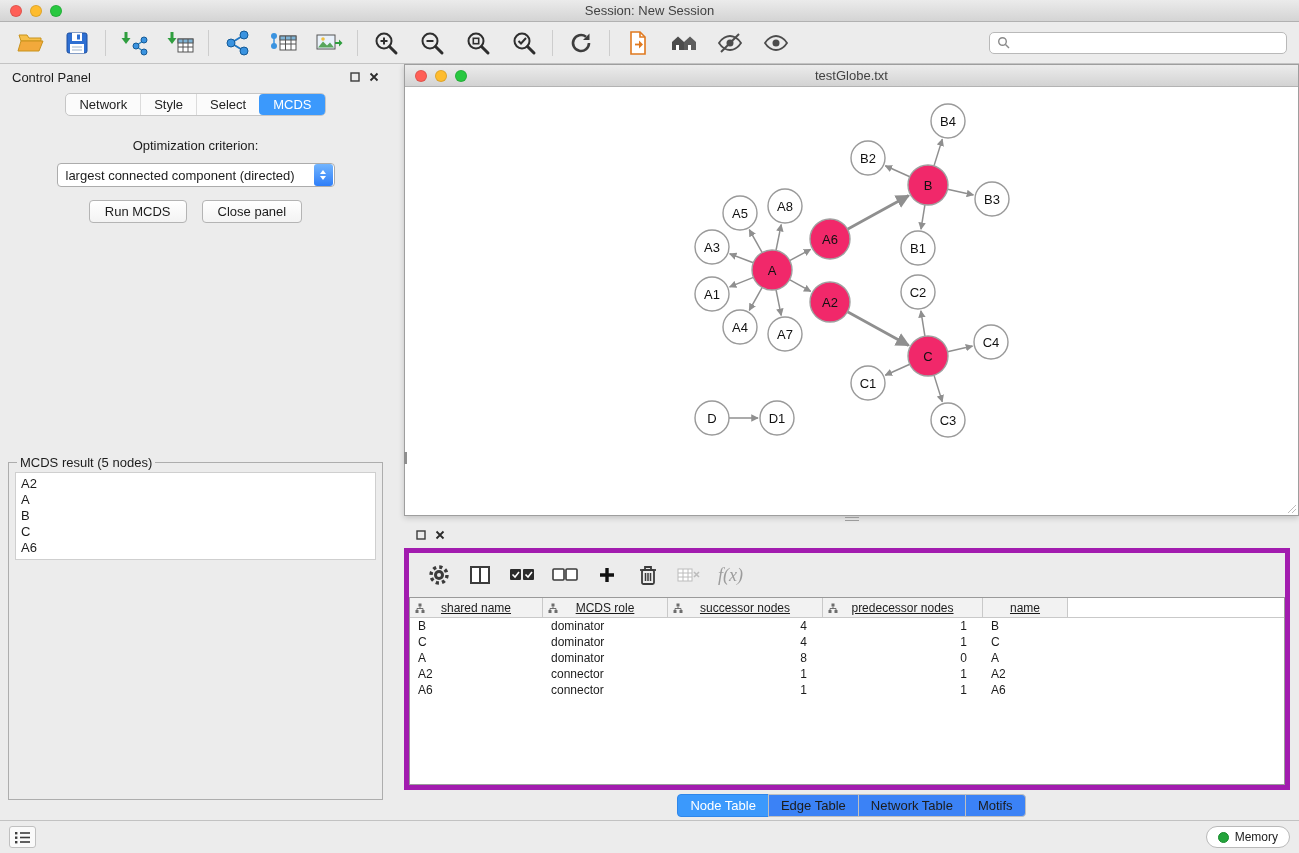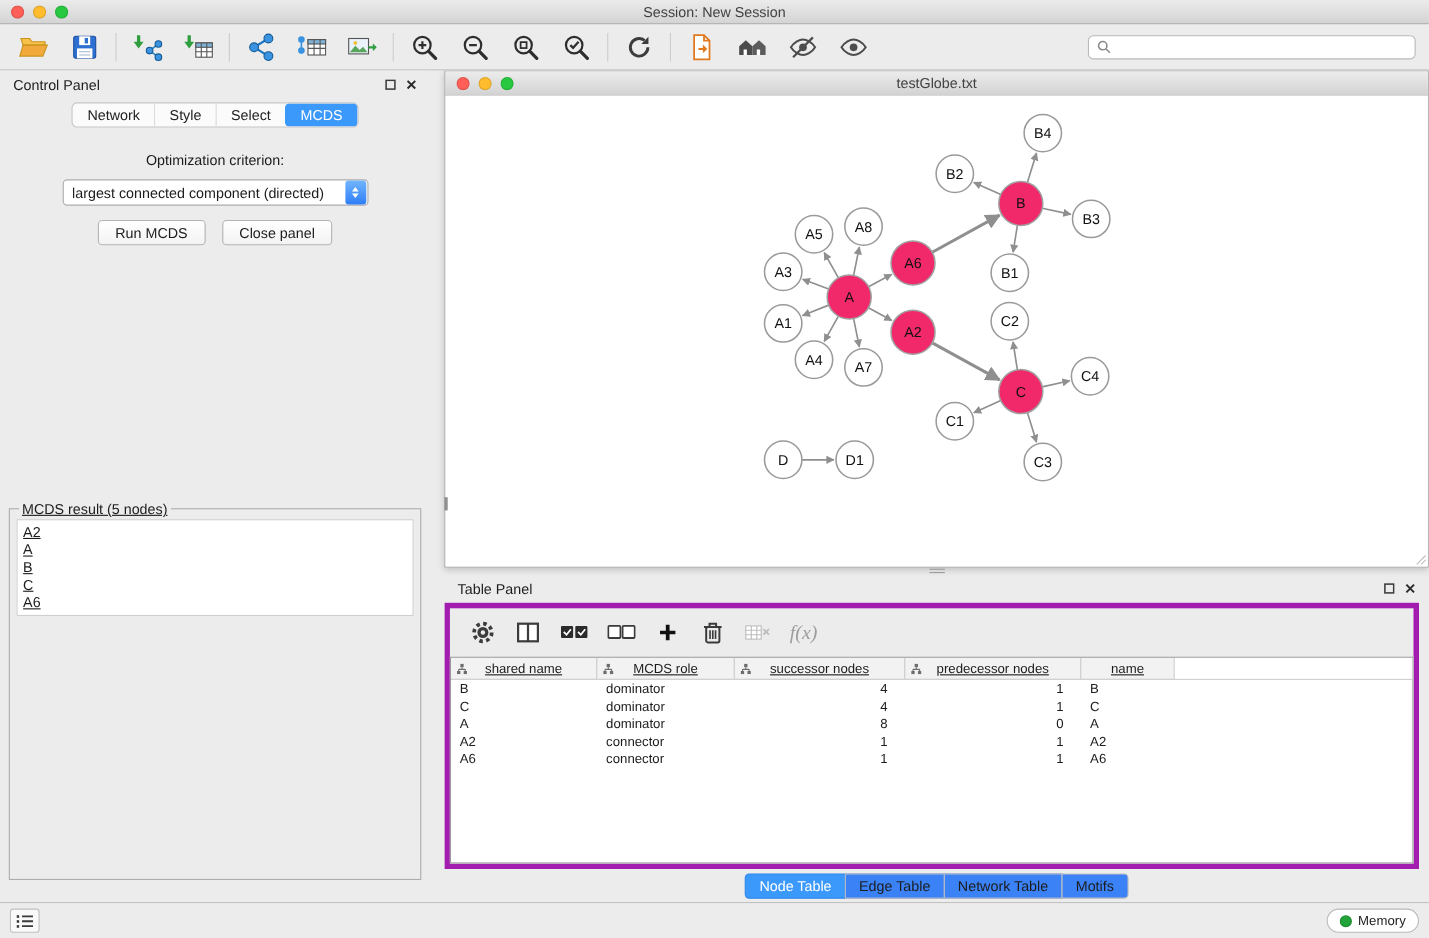--- a/index.html
+++ b/index.html
@@ -36,21 +36,21 @@
   .cp-tab:first-child { border-left:none; }
   .cp-tab.active { background:#3b99fc; color:#fff; border-radius:4px; border-left-color:transparent; }
   .opt-label { margin-top:22px; text-align:center; font-size:13px; }
   .dropdown { margin:10px auto 0; width:278px; height:24px; background:#fff; border:1px solid #acacac; border-radius:4px; display:flex; align-items:center; }
   .dd-text { flex:1; padding-left:8px; font-size:13px; white-space:nowrap; overflow:hidden; }
   .dd-stepper { width:19px; height:22px; margin-right:1px; border-radius:3px; background:linear-gradient(#72b5fe,#2e7ef8); display:flex; flex-direction:column; align-items:center; justify-content:center; gap:2px; }
   .tri-up { width:0; height:0; border-left:3.5px solid transparent; border-right:3.5px solid transparent; border-bottom:4.5px solid #fff; }
   .tri-down { width:0; height:0; border-left:3.5px solid transparent; border-right:3.5px solid transparent; border-top:4.5px solid #fff; }
   .cp-buttons { margin-top:13px; display:flex; justify-content:center; gap:15px; }
   .btn { background:linear-gradient(#ffffff,#f3f3f3); border:1px solid #b4b4b4; border-radius:4px; padding:3px 15px; font-size:13px; font-family:inherit; color:#1c1c1c; }
-  .result-box { margin:auto 8px 20px 8px; height:345px; border:1px solid #adadad; padding:2px 6px 6px 6px; display:flex; flex-direction:column;text-decoration:underline; }
+  .result-box { margin:auto 8px 20px 8px; height:345px; border:1px solid #adadad; padding:2px 6px 6px 6px; display:flex; flex-direction:column; }
   .result-box legend { font-size:13px; padding:0 3px; margin-left:2px; }
   .result-list { flex:1; background:#fff; border:1px solid #cfcfcf; padding:3px 5px; font-size:13px; line-height:16px; overflow:auto; }
 
   
   .right-col { flex:1; display:flex; flex-direction:column; padding-left:13px; overflow:hidden; }
 
   
   .net-window { height:452px; flex:0 0 452px; background:#fff; border:1px solid #9e9e9e; box-shadow:0 2px 6px rgba(0,0,0,.18); display:flex; flex-direction:column; position:relative; }
   .net-titlebar { height:22px; flex:0 0 22px; background:linear-gradient(#ececec,#d3d3d3); border-bottom:1px solid #b3b3b3; position:relative; display:flex; align-items:center; }
   .net-content { flex:1; position:relative; background:#fff; }
@@ -435,21 +435,20 @@
             </svg>
         </div>
       </div>
 
       <div class="h-splitter">
           <div class="grip"></div>
         </div>
 
       <div class="table-panel">
         <div class="panel-header">
-          <span class="ph-title">Table Panel</span>
           <span class="ph-icons">
             <svg width="10" height="10" viewBox="0 0 10 10">
                 <rect x="1" y="1" width="8" height="8" fill="none" stroke="#3b3b3b" stroke-width="1.4"></rect>
               </svg>
             <svg width="10" height="10" viewBox="0 0 10 10">
                 <path d="M1.5 1.5l7 7M8.5 1.5l-7 7" stroke="#2b2b2b" stroke-width="1.8"></path>
               </svg>
           </span>
         </div>
         <div class="tp-box">

